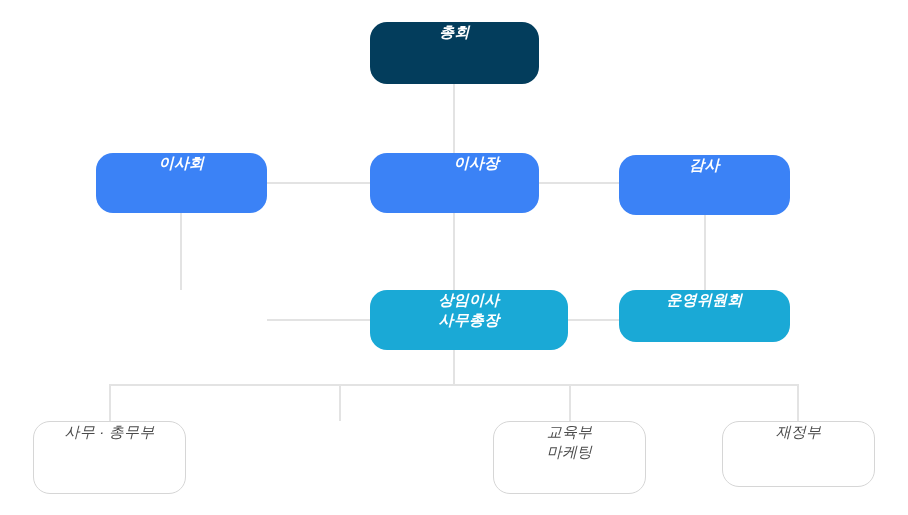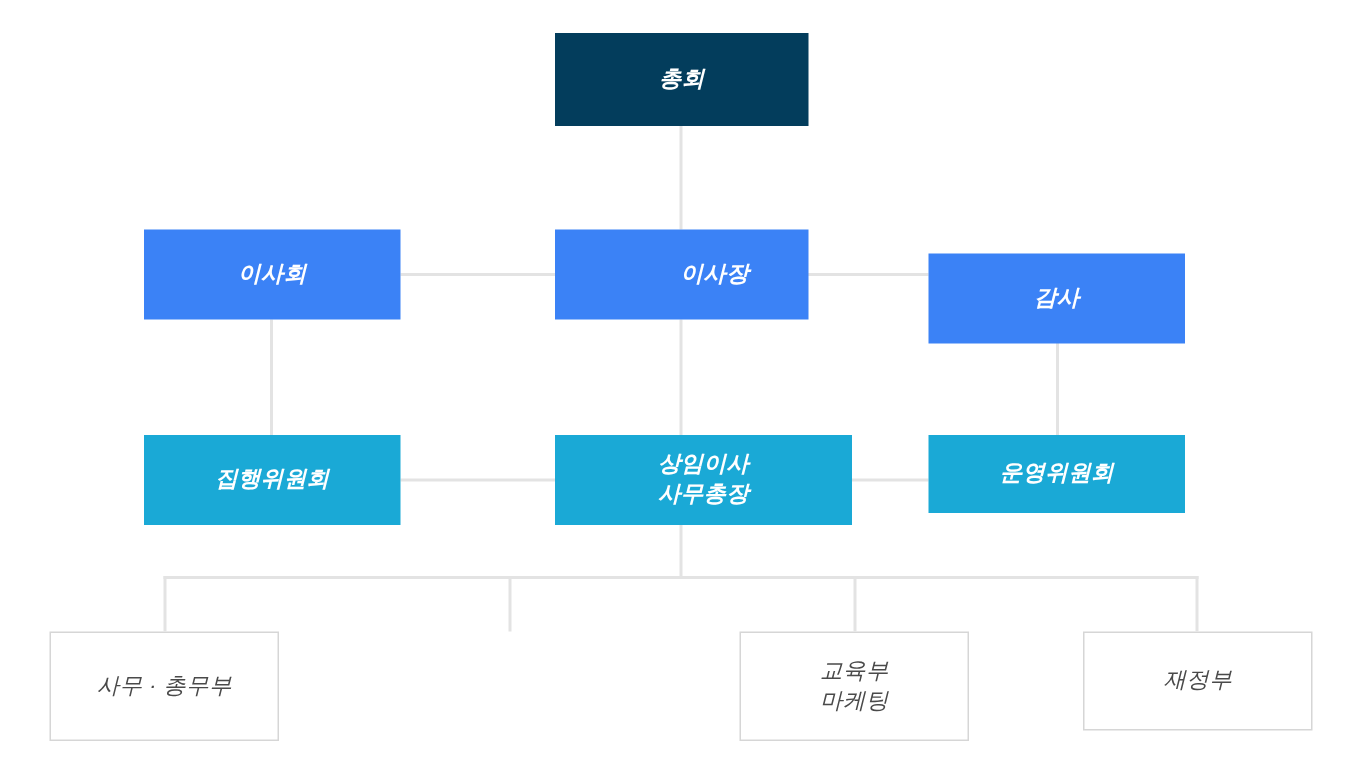--- a/index.html
+++ b/index.html
@@ -24,28 +24,28 @@
     background: #e3e3e3;
   }
   .conn.v { width: 2px; }
   .conn.h { height: 2px; }
 
   
   .node {
     position: absolute;
     box-sizing: border-box;
     display: flex;
-    align-items: center;
     justify-content: center;
     text-align: center;
     line-height: 1.32;
     font-style: italic;
     font-weight: bold;
     letter-spacing: 0.2px;
     z-index: 2;
+    border-radius: 17px;
   }
   .node .label {
     white-space: pre-line;
     display: block;
   }
 
   .node.level-1 {
     background: #033d5c;
     color: #ffffff;
     font-size: 15px;
@@ -99,27 +99,24 @@
   </div>
 
   <div class="node level-2" style="left:96px; top:153px; width:171px; height:60px;">
     <span class="label">이사회</span>
   </div>
 
   <div class="node level-2" style="left:370px; top:153px; width:169px; height:60px;padding-left:44px;">
     <span class="label">이사장</span>
   </div>
 
-  <div class="node level-2" style="left:619px; top:169px; width:171px; height:60px;">
+  <div class="node level-2" style="left:619px; top:155px; width:171px; height:60px;">
     <span class="label">감사</span>
   </div>
 
-  <div class="node level-3" style="left:96px; top:290px; width:171px; height:60px;">
-    <span class="label">집행위원회</span>
-  </div>
 
   <div class="node level-3" style="left:370px; top:290px; width:198px; height:60px;">
     <span class="label">상임이사
 사무총장</span>
   </div>
 
   <div class="node level-3" style="left:619px; top:290px; width:171px; height:52px;">
     <span class="label">운영위원회</span>
   </div>
 

